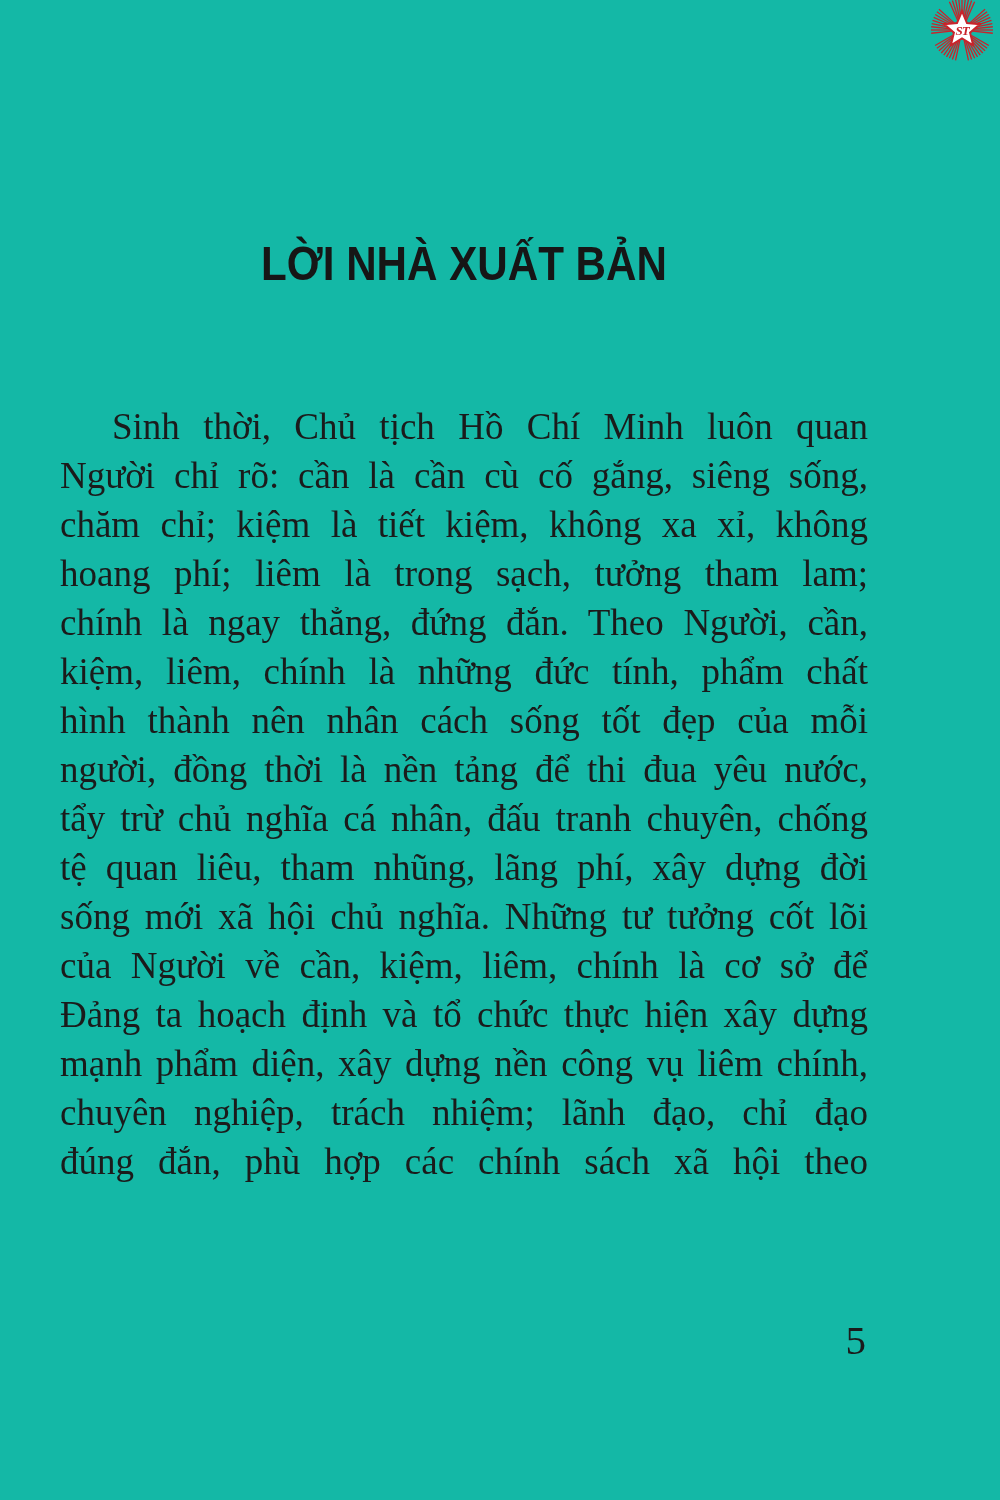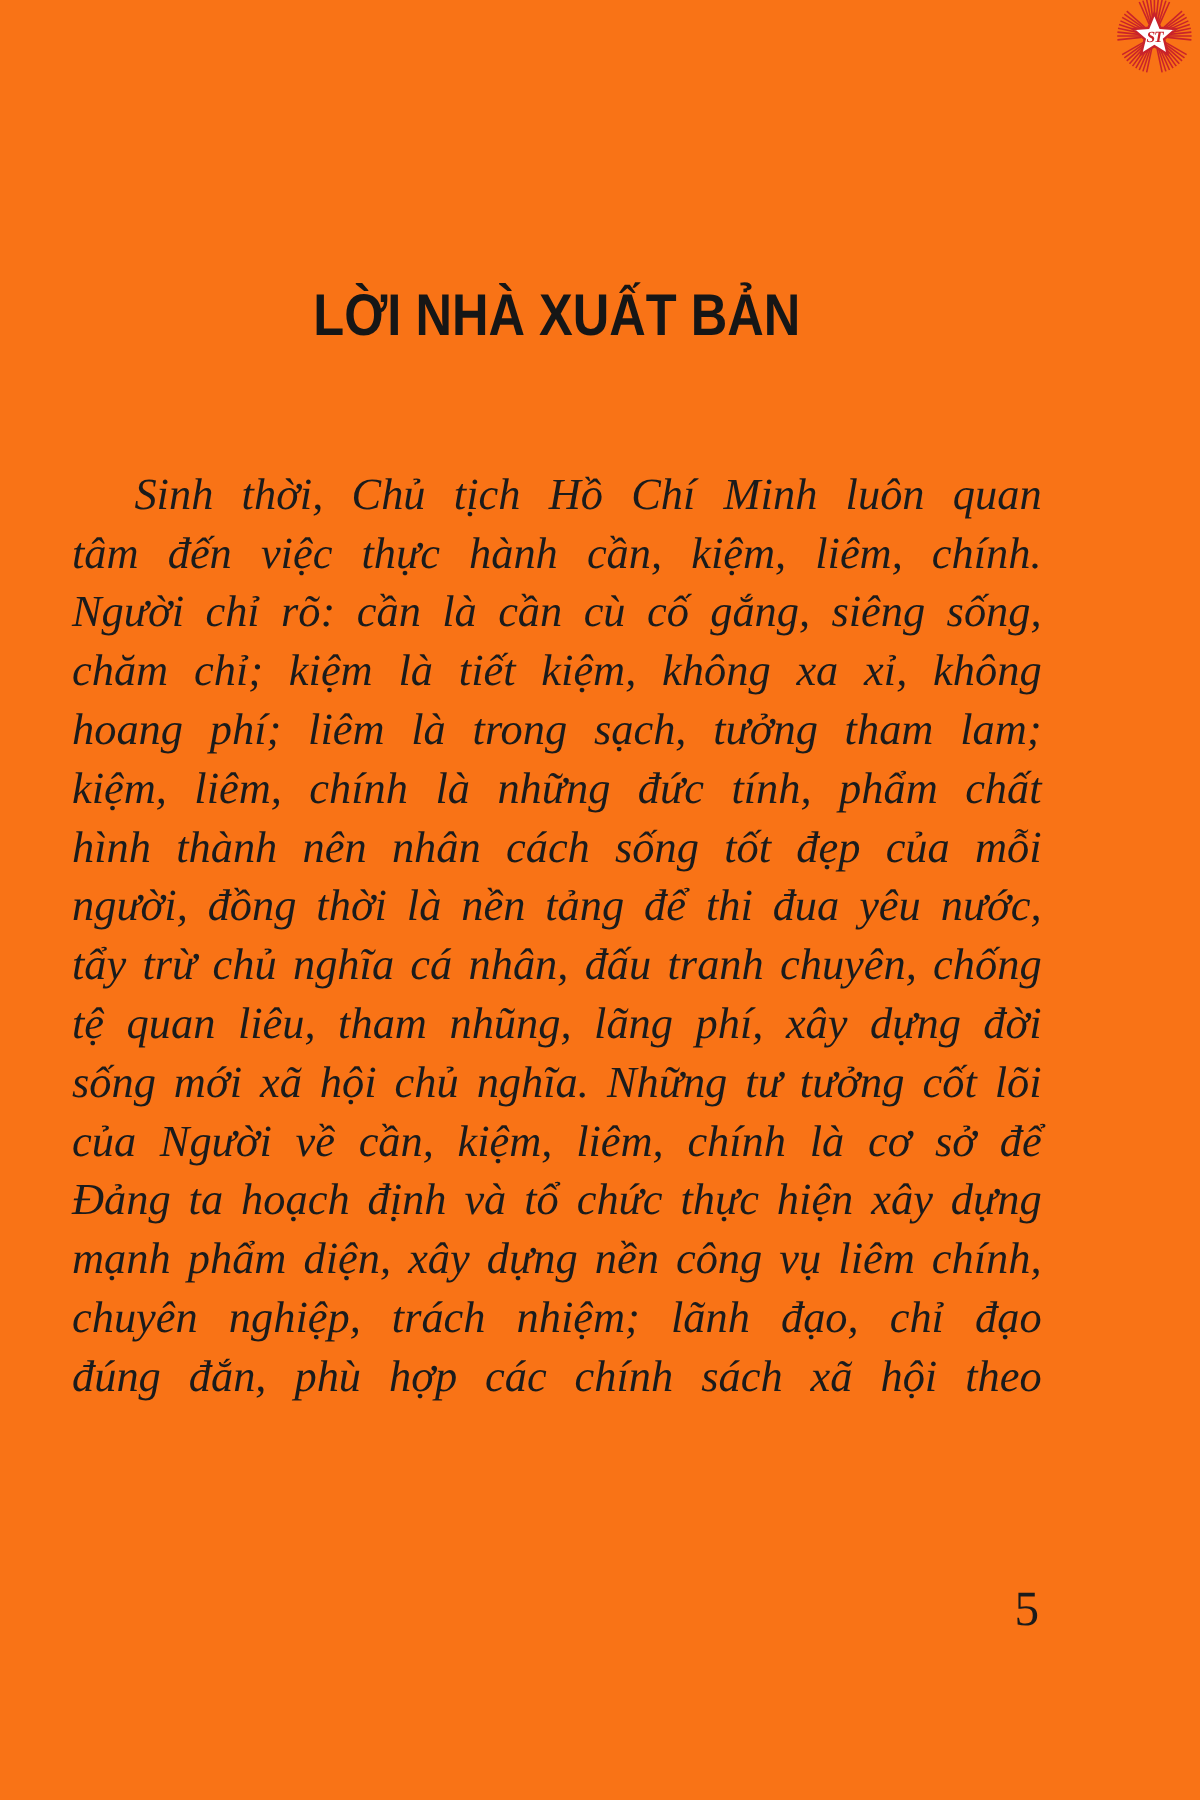--- a/index.html
+++ b/index.html
@@ -5,21 +5,21 @@
   html, body {
     margin: 0;
     padding: 0;
     background: #ffffff;
   }
   .page {
     position: relative;
     width: 1000px;
     height: 1500px;
     margin: 0 auto;
-    background: #f97316;
+    background: #14b8a6;
     overflow: hidden;
     font-family: "Liberation Serif", serif;
     color: #171717;
   }
   
   .logo {
     position: absolute;
     top: 0;
     right: 0;
     width: 76px;
@@ -40,24 +40,23 @@
     line-height: 58px;
     color: #161616;
     letter-spacing: 0px;
     transform: scaleX(0.86);
     transform-origin: 50% 50%;
     white-space: nowrap;
   }
   
   .body {
     position: absolute;
-    top: 388px;
+    top: 402px;
     left: 60px;
     width: 808px;
-    font-style: italic;
   }
   .body .line {
     height: 49px;
     font-size: 37px;
     line-height: 49px;
     text-align: justify;
     text-align-last: justify;
     color: #1b1b1b;
   }
   .body .line:first-child {
@@ -131,24 +130,24 @@
         </g>
       <path id="logo-star" d="M38,11 L43,23.12 L56.07,24.13 L46.08,32.63 L49.17,45.37 L38,38.5 L26.83,45.37 L29.92,32.63 L19.93,24.13 L33,23.12 Z" fill="#ffffff" stroke-width="2" stroke="#c9232a"></path>
       <text id="logo-text" x="38" y="35" text-anchor="middle" font-family="Liberation Serif, serif" font-style="italic" font-weight="700" font-size="13" letter-spacing="-1" fill="#c9232a">ST</text>
     </svg>
   </div>
 
   <h1 class="title">LỜI NHÀ XUẤT BẢN</h1>
 
   <div class="body">
       <div class="line">Sinh thời, Chủ tịch Hồ Chí Minh luôn quan</div>
-      <div class="line">tâm đến việc thực hành cần, kiệm, liêm, chính.</div>
       <div class="line">Người chỉ rõ: cần là cần cù cố gắng, siêng sống,</div>
       <div class="line">chăm chỉ; kiệm là tiết kiệm, không xa xỉ, không</div>
       <div class="line">hoang phí; liêm là trong sạch, tưởng tham lam;</div>
+      <div class="line">chính là ngay thẳng, đứng đắn. Theo Người, cần,</div>
       <div class="line">kiệm, liêm, chính là những đức tính, phẩm chất</div>
       <div class="line">hình thành nên nhân cách sống tốt đẹp của mỗi</div>
       <div class="line">người, đồng thời là nền tảng để thi đua yêu nước,</div>
       <div class="line">tẩy trừ chủ nghĩa cá nhân, đấu tranh chuyên, chống</div>
       <div class="line">tệ quan liêu, tham nhũng, lãng phí, xây dựng đời</div>
       <div class="line">sống mới xã hội chủ nghĩa. Những tư tưởng cốt lõi</div>
       <div class="line">của Người về cần, kiệm, liêm, chính là cơ sở để</div>
       <div class="line">Đảng ta hoạch định và tổ chức thực hiện xây dựng</div>
       <div class="line">mạnh phẩm diện, xây dựng nền công vụ liêm chính,</div>
       <div class="line">chuyên nghiệp, trách nhiệm; lãnh đạo, chỉ đạo</div>

